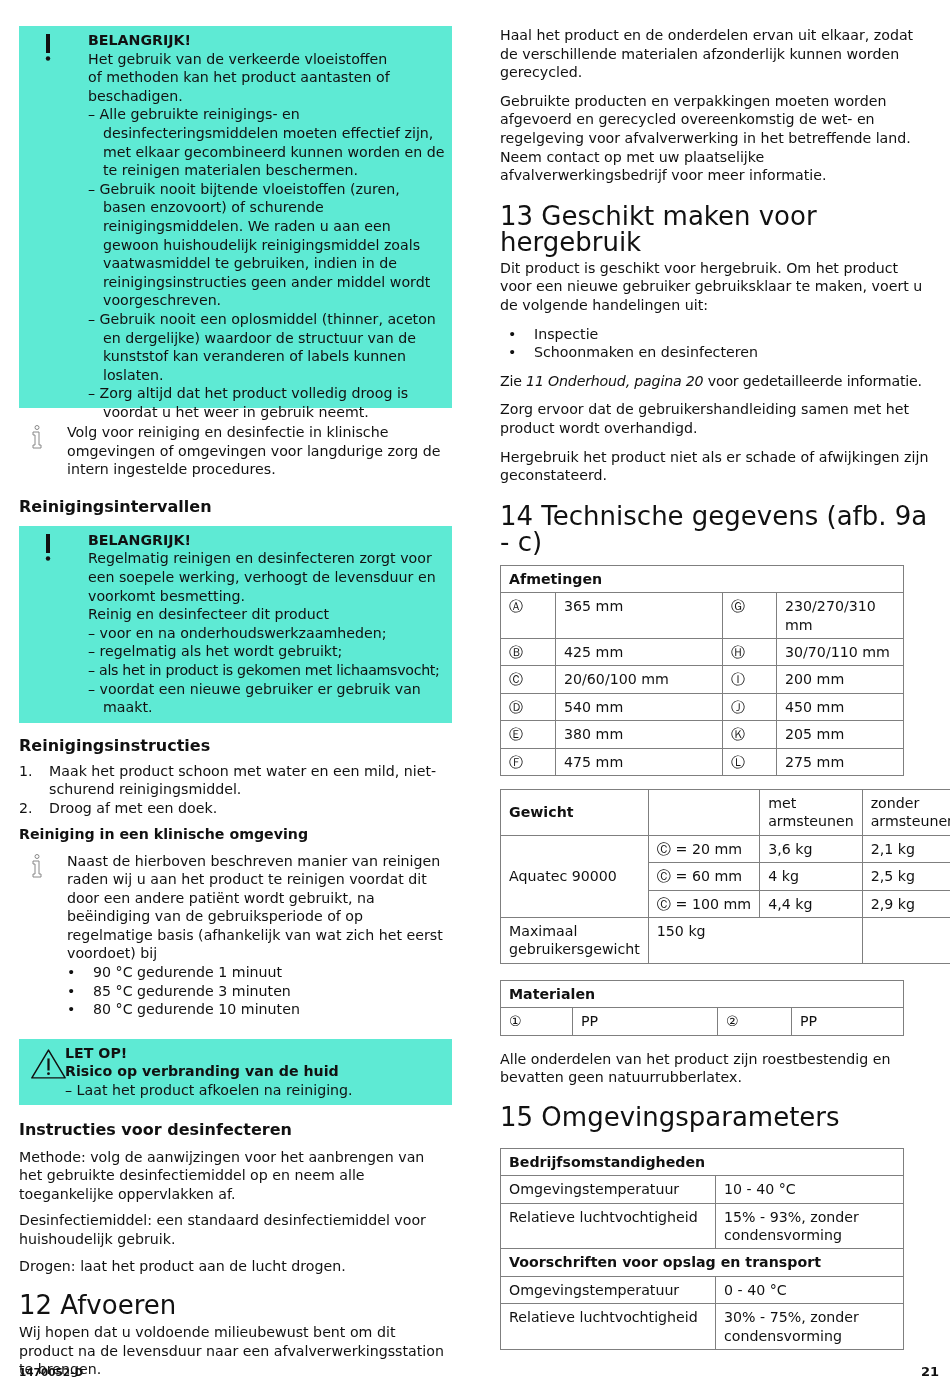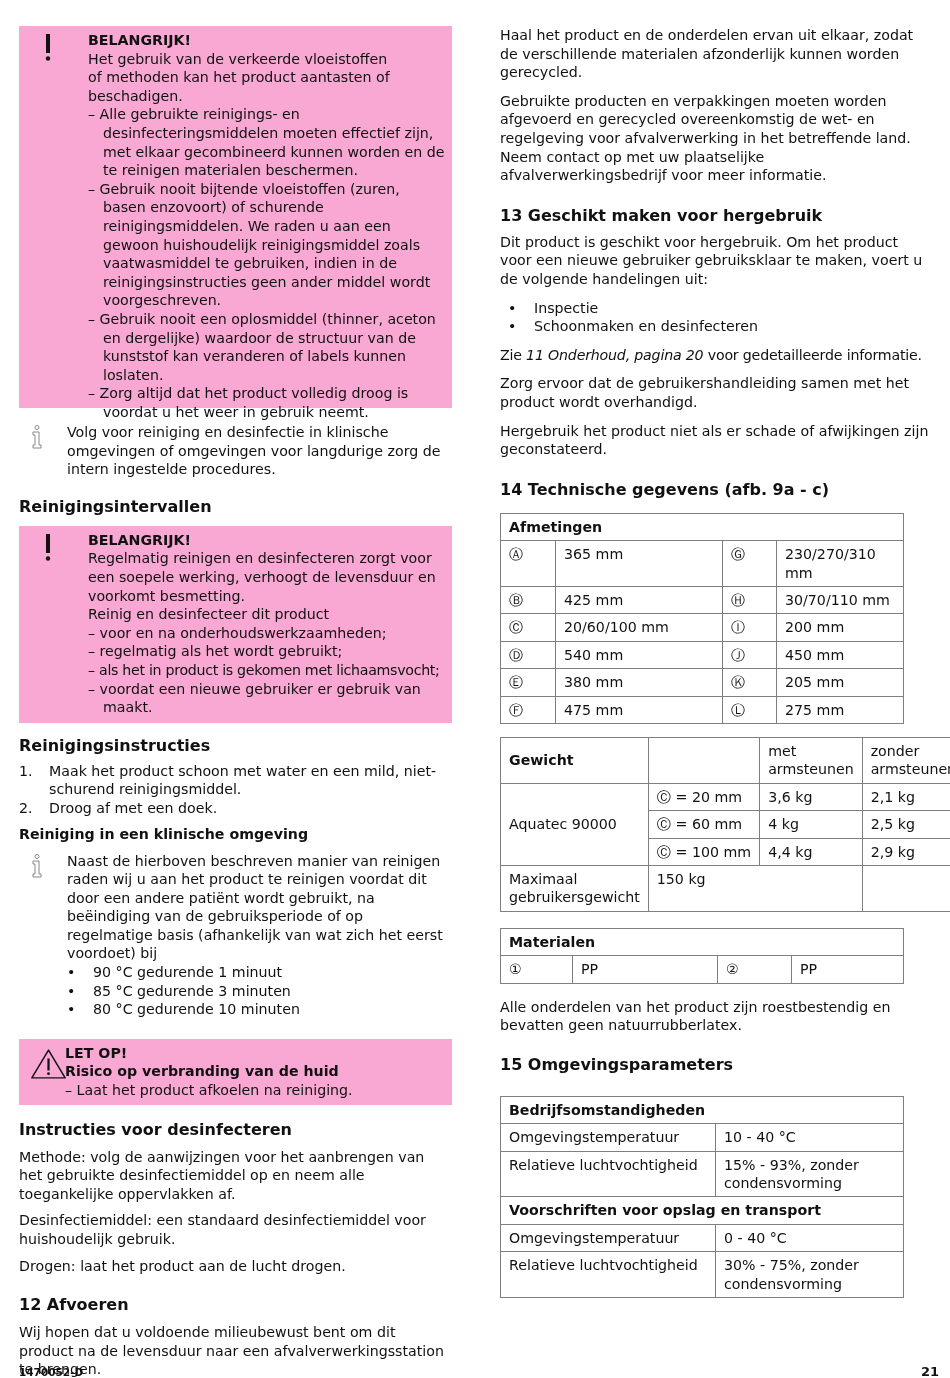--- a/index.html
+++ b/index.html
@@ -10,37 +10,37 @@
     font-size: 14.2px;
     line-height: 18.6px;
     color: #111;
     overflow: hidden;
   }
   .col { position: absolute; top: 26px; }
   .col-left { left: 19px; width: 433px; }
   .col-right { left: 500px; width: 434px; }
 
   .callout {
-    background: #f9a8d4;
+    background: #5eead4;
     position: relative;
     padding: 5px 6px 6px 69px;
   }
   .callout .icon {
     position: absolute;
     left: 22px; top: 6px;
     width: 14px; height: 30px;
   }
   .callout .title { font-weight: bold; }
   .dash { display: block; padding-left: 15px; text-indent: -15px; }
 
   .note { position: relative; padding-left: 48px; }
   .note .icon { position: absolute; left: 11px; top: 2px; width: 14px; height: 24px; }
 
   h3 { font-size: 16px; font-weight: bold; line-height: 20px; }
-  h2 { font-size: 16px; font-weight: bold; line-height: 26px; }
+  h2 { font-size: 26px; font-weight: normal; line-height: 26px; }
   p { margin: 0; }
 
   ol.steps { list-style: none; }
   ol.steps li { position: relative; padding-left: 30px; }
   ol.steps li .num { position: absolute; left: 0; }
 
   ul.bullets { list-style: none; }
   ul.bullets li { position: relative; padding-left: 34px; }
   ul.bullets li::before { content: "\2022"; position: absolute; left: 8px; }
 

